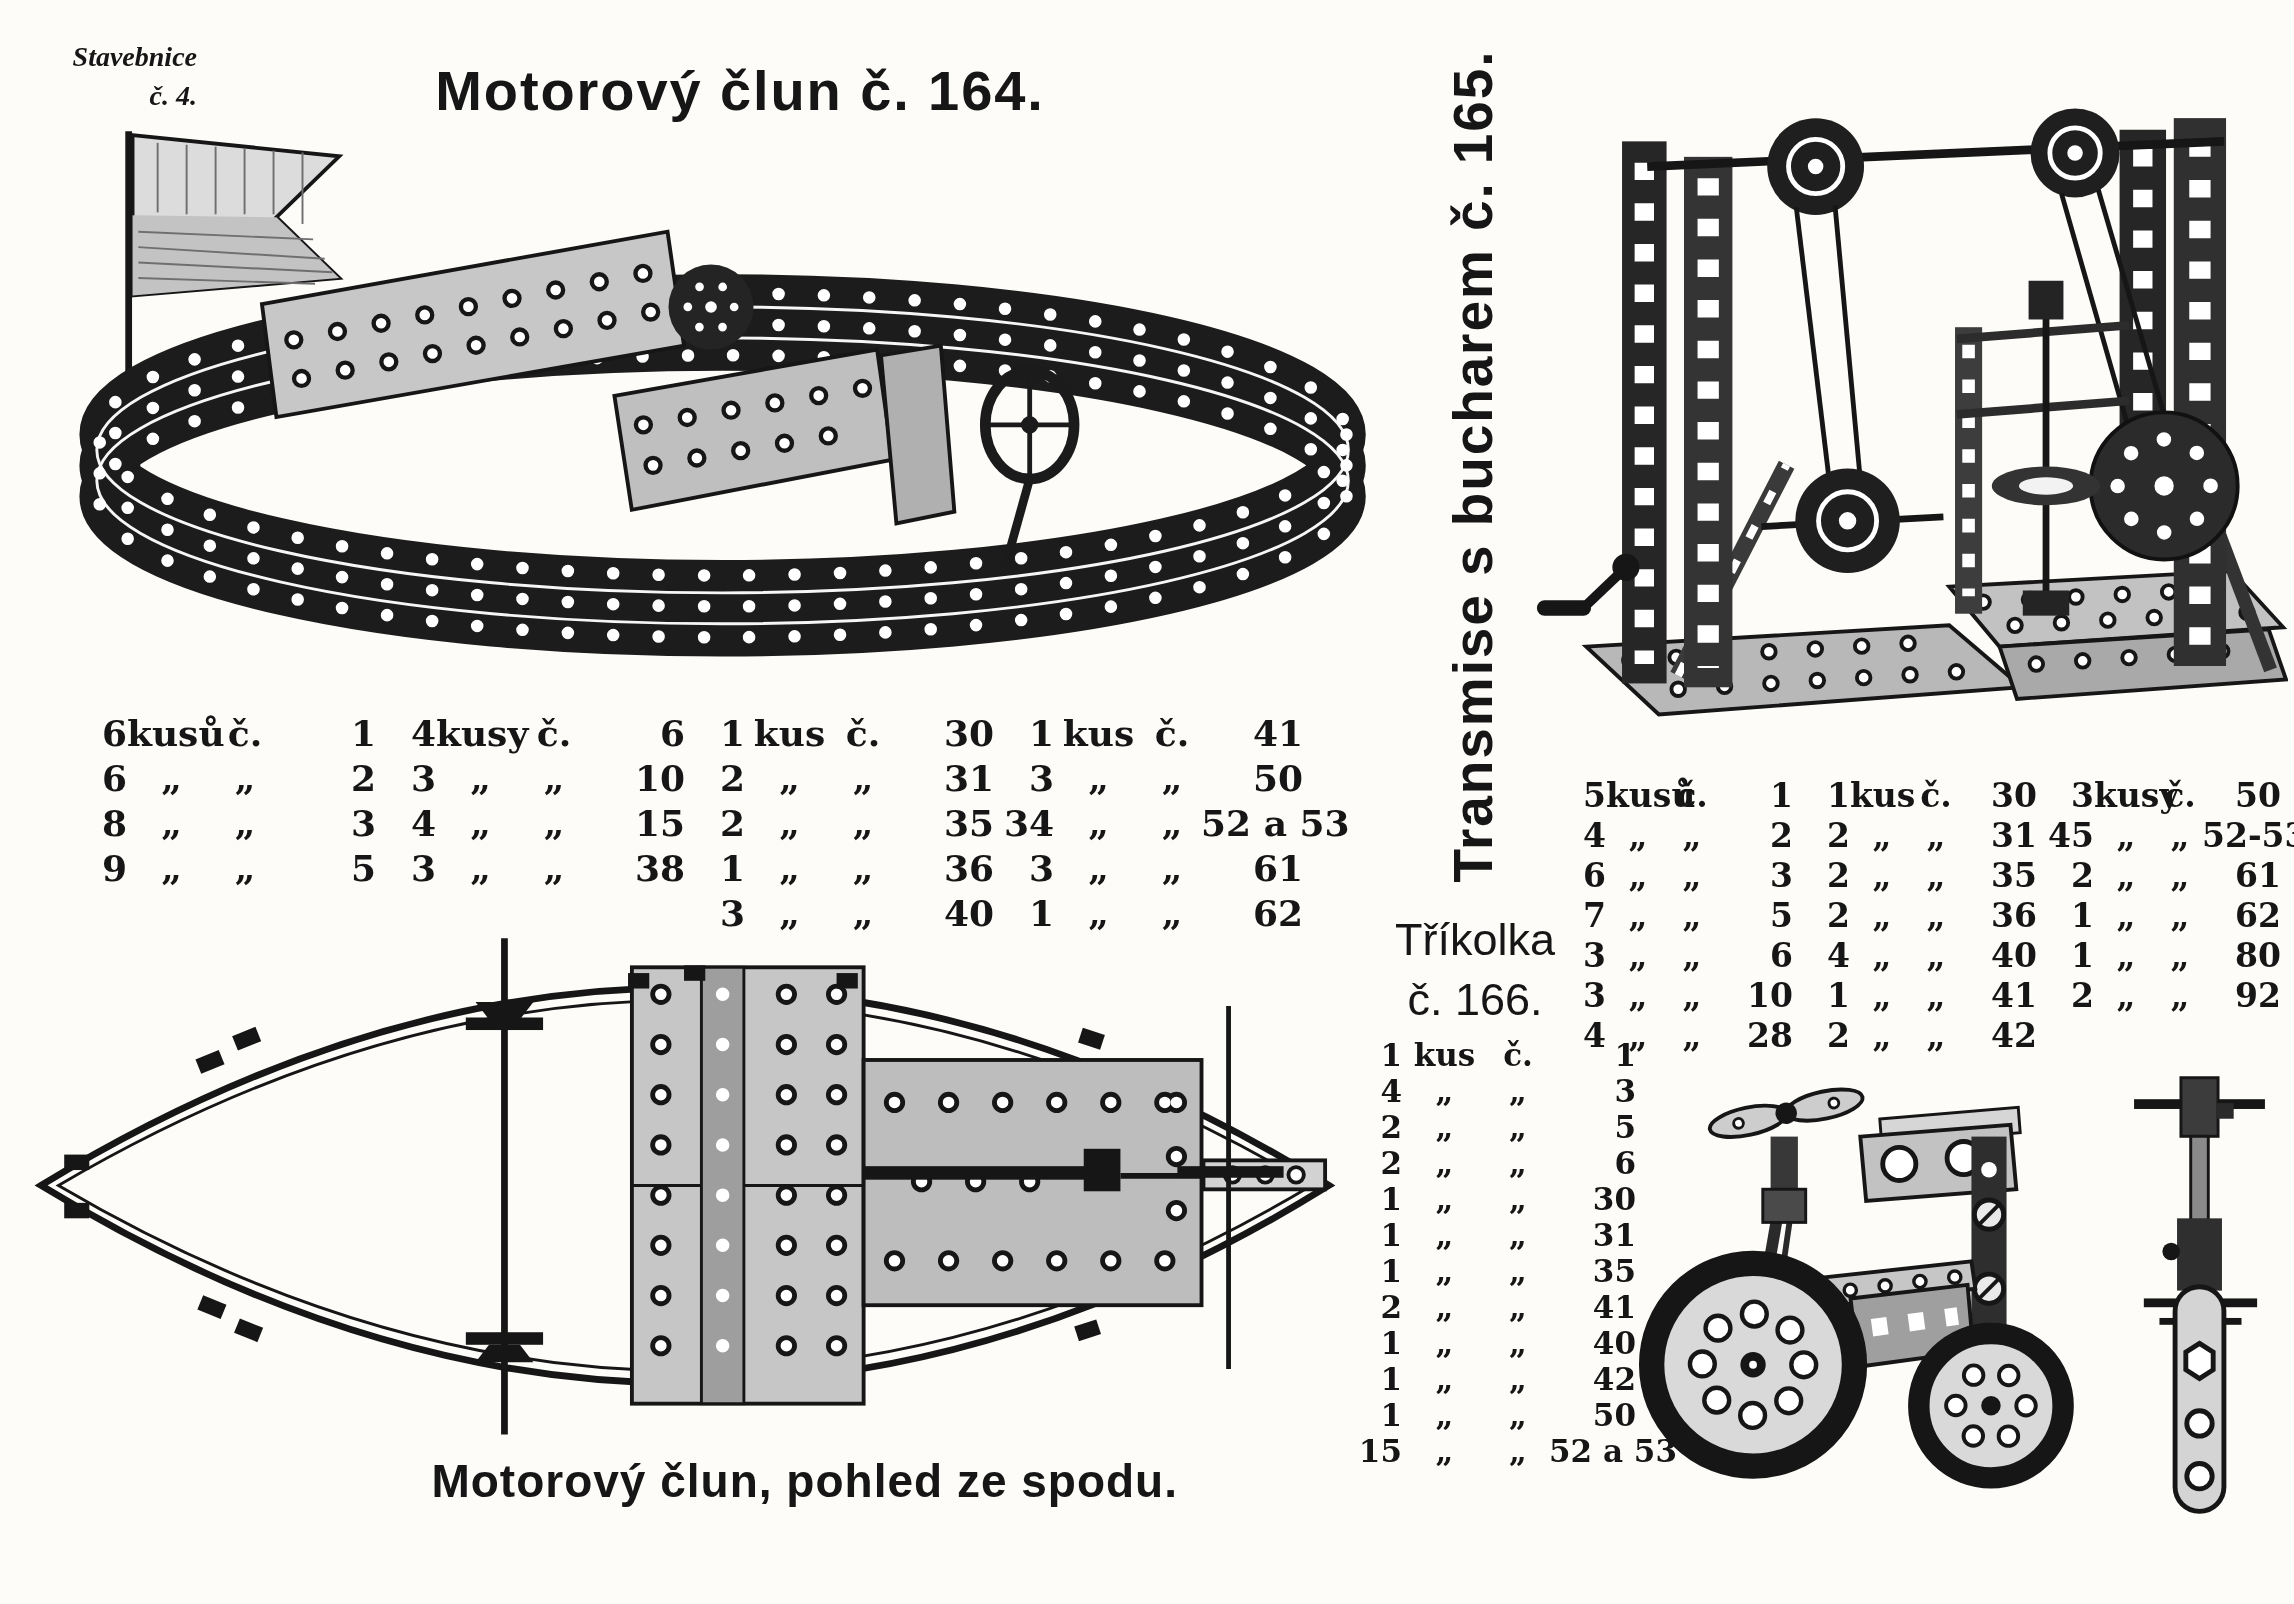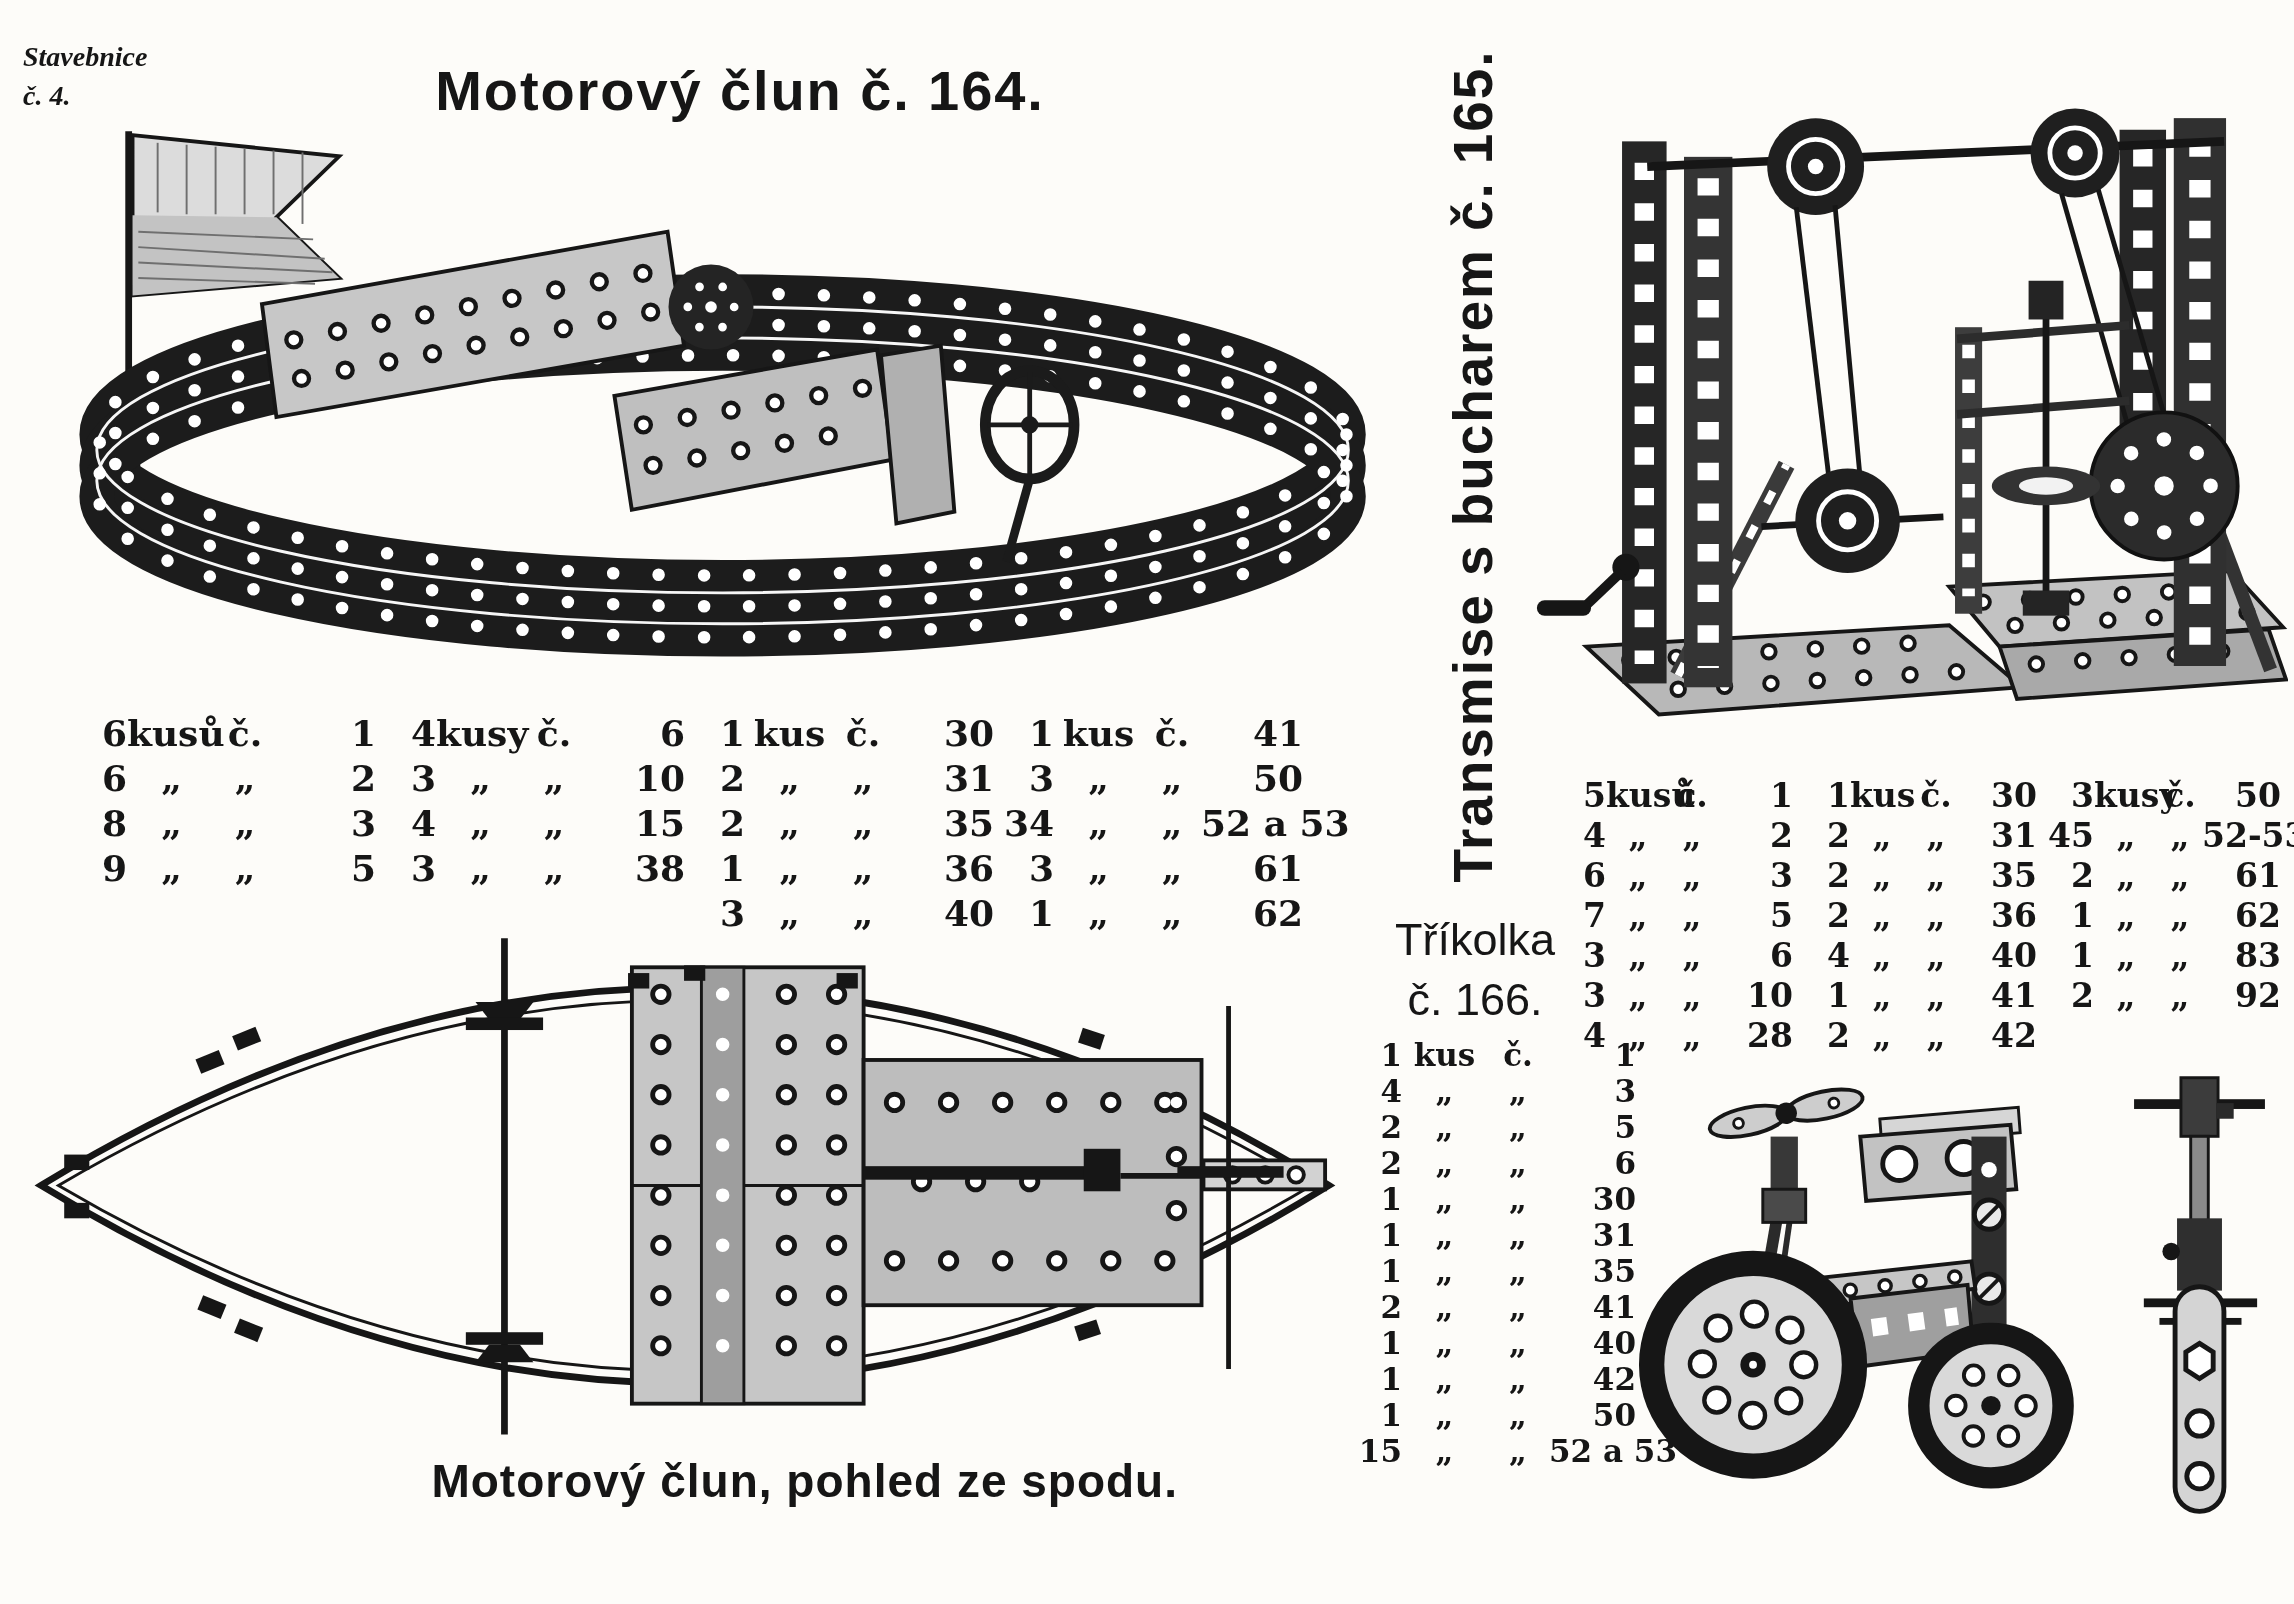--- a/index.html
+++ b/index.html
@@ -4,21 +4,21 @@
 <style>
   html,body{margin:0;padding:0;}
   body{
     width:2294px;height:1605px;position:relative;overflow:hidden;
     background:#fdfcf9;color:#161616;
     font-family:"Liberation Sans",sans-serif;
   }
   .abs{position:absolute;}
 
   
-  .kit{left:23px;top:37px;width:174px;text-align:left;
+  .kit{left:23px;top:37px;width:174px;text-align:right;
        font:italic 700 28px "Liberation Serif",serif;line-height:39px;}
 
   
   .boat-title{left:357px;top:42px;width:734px;margin:16px;text-align:center;
        font-weight:700;font-size:56px;letter-spacing:1.9px;white-space:nowrap;}
   .caption{left:193px;top:1454px;width:985px;text-align:right;
        font-weight:700;font-size:46px;letter-spacing:1px;white-space:nowrap;}
   .vtitle{left:1412px;top:35px;width:122px;height:861px;}
   .vtitle span{position:absolute;left:50%;top:50%;
        transform:translate(-50%,-50%) rotate(-90deg);white-space:nowrap;
@@ -581,21 +581,21 @@
         <span class="q">1</span>
         <span class="u">„</span>
         <span class="c">„</span>
         <span class="n">62</span>
       </div>
 
       <div class="prow">
         <span class="q">1</span>
         <span class="u">„</span>
         <span class="c">„</span>
-        <span class="n">83</span>
+        <span class="n">80</span>
       </div>
 
       <div class="prow">
         <span class="q">2</span>
         <span class="u">„</span>
         <span class="c">„</span>
         <span class="n">92</span>
       </div>
     </div>
 </section>

